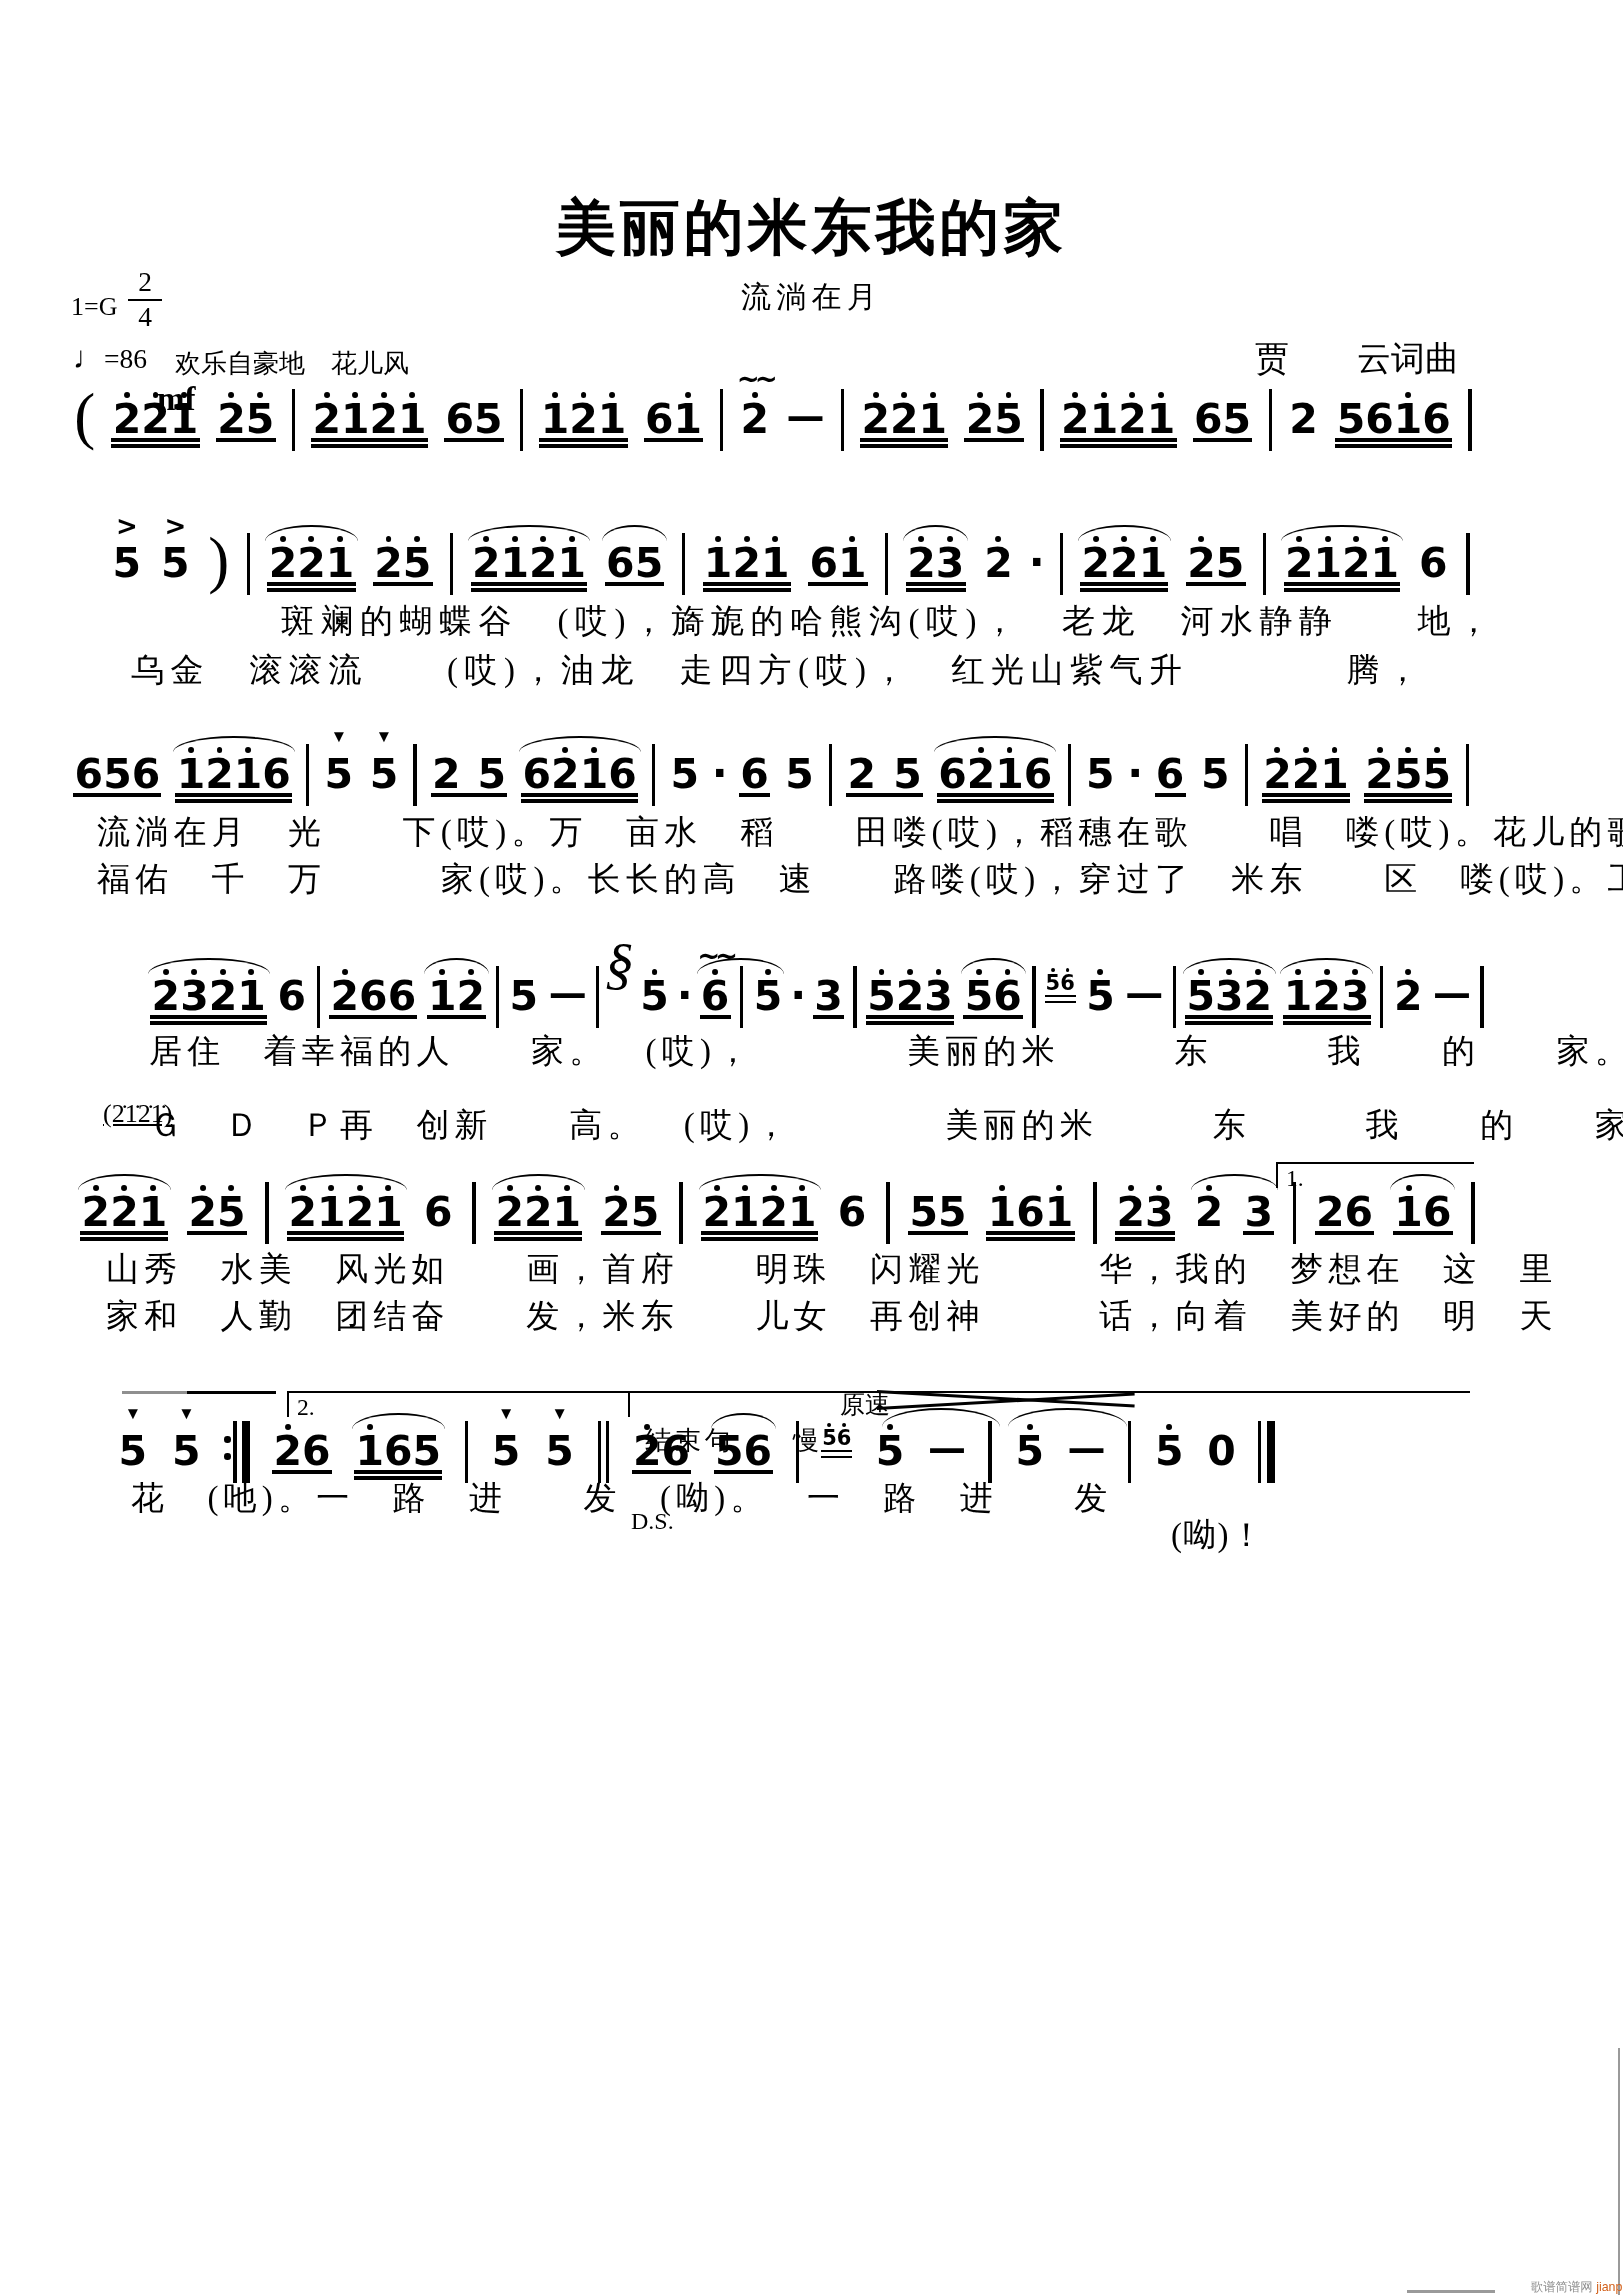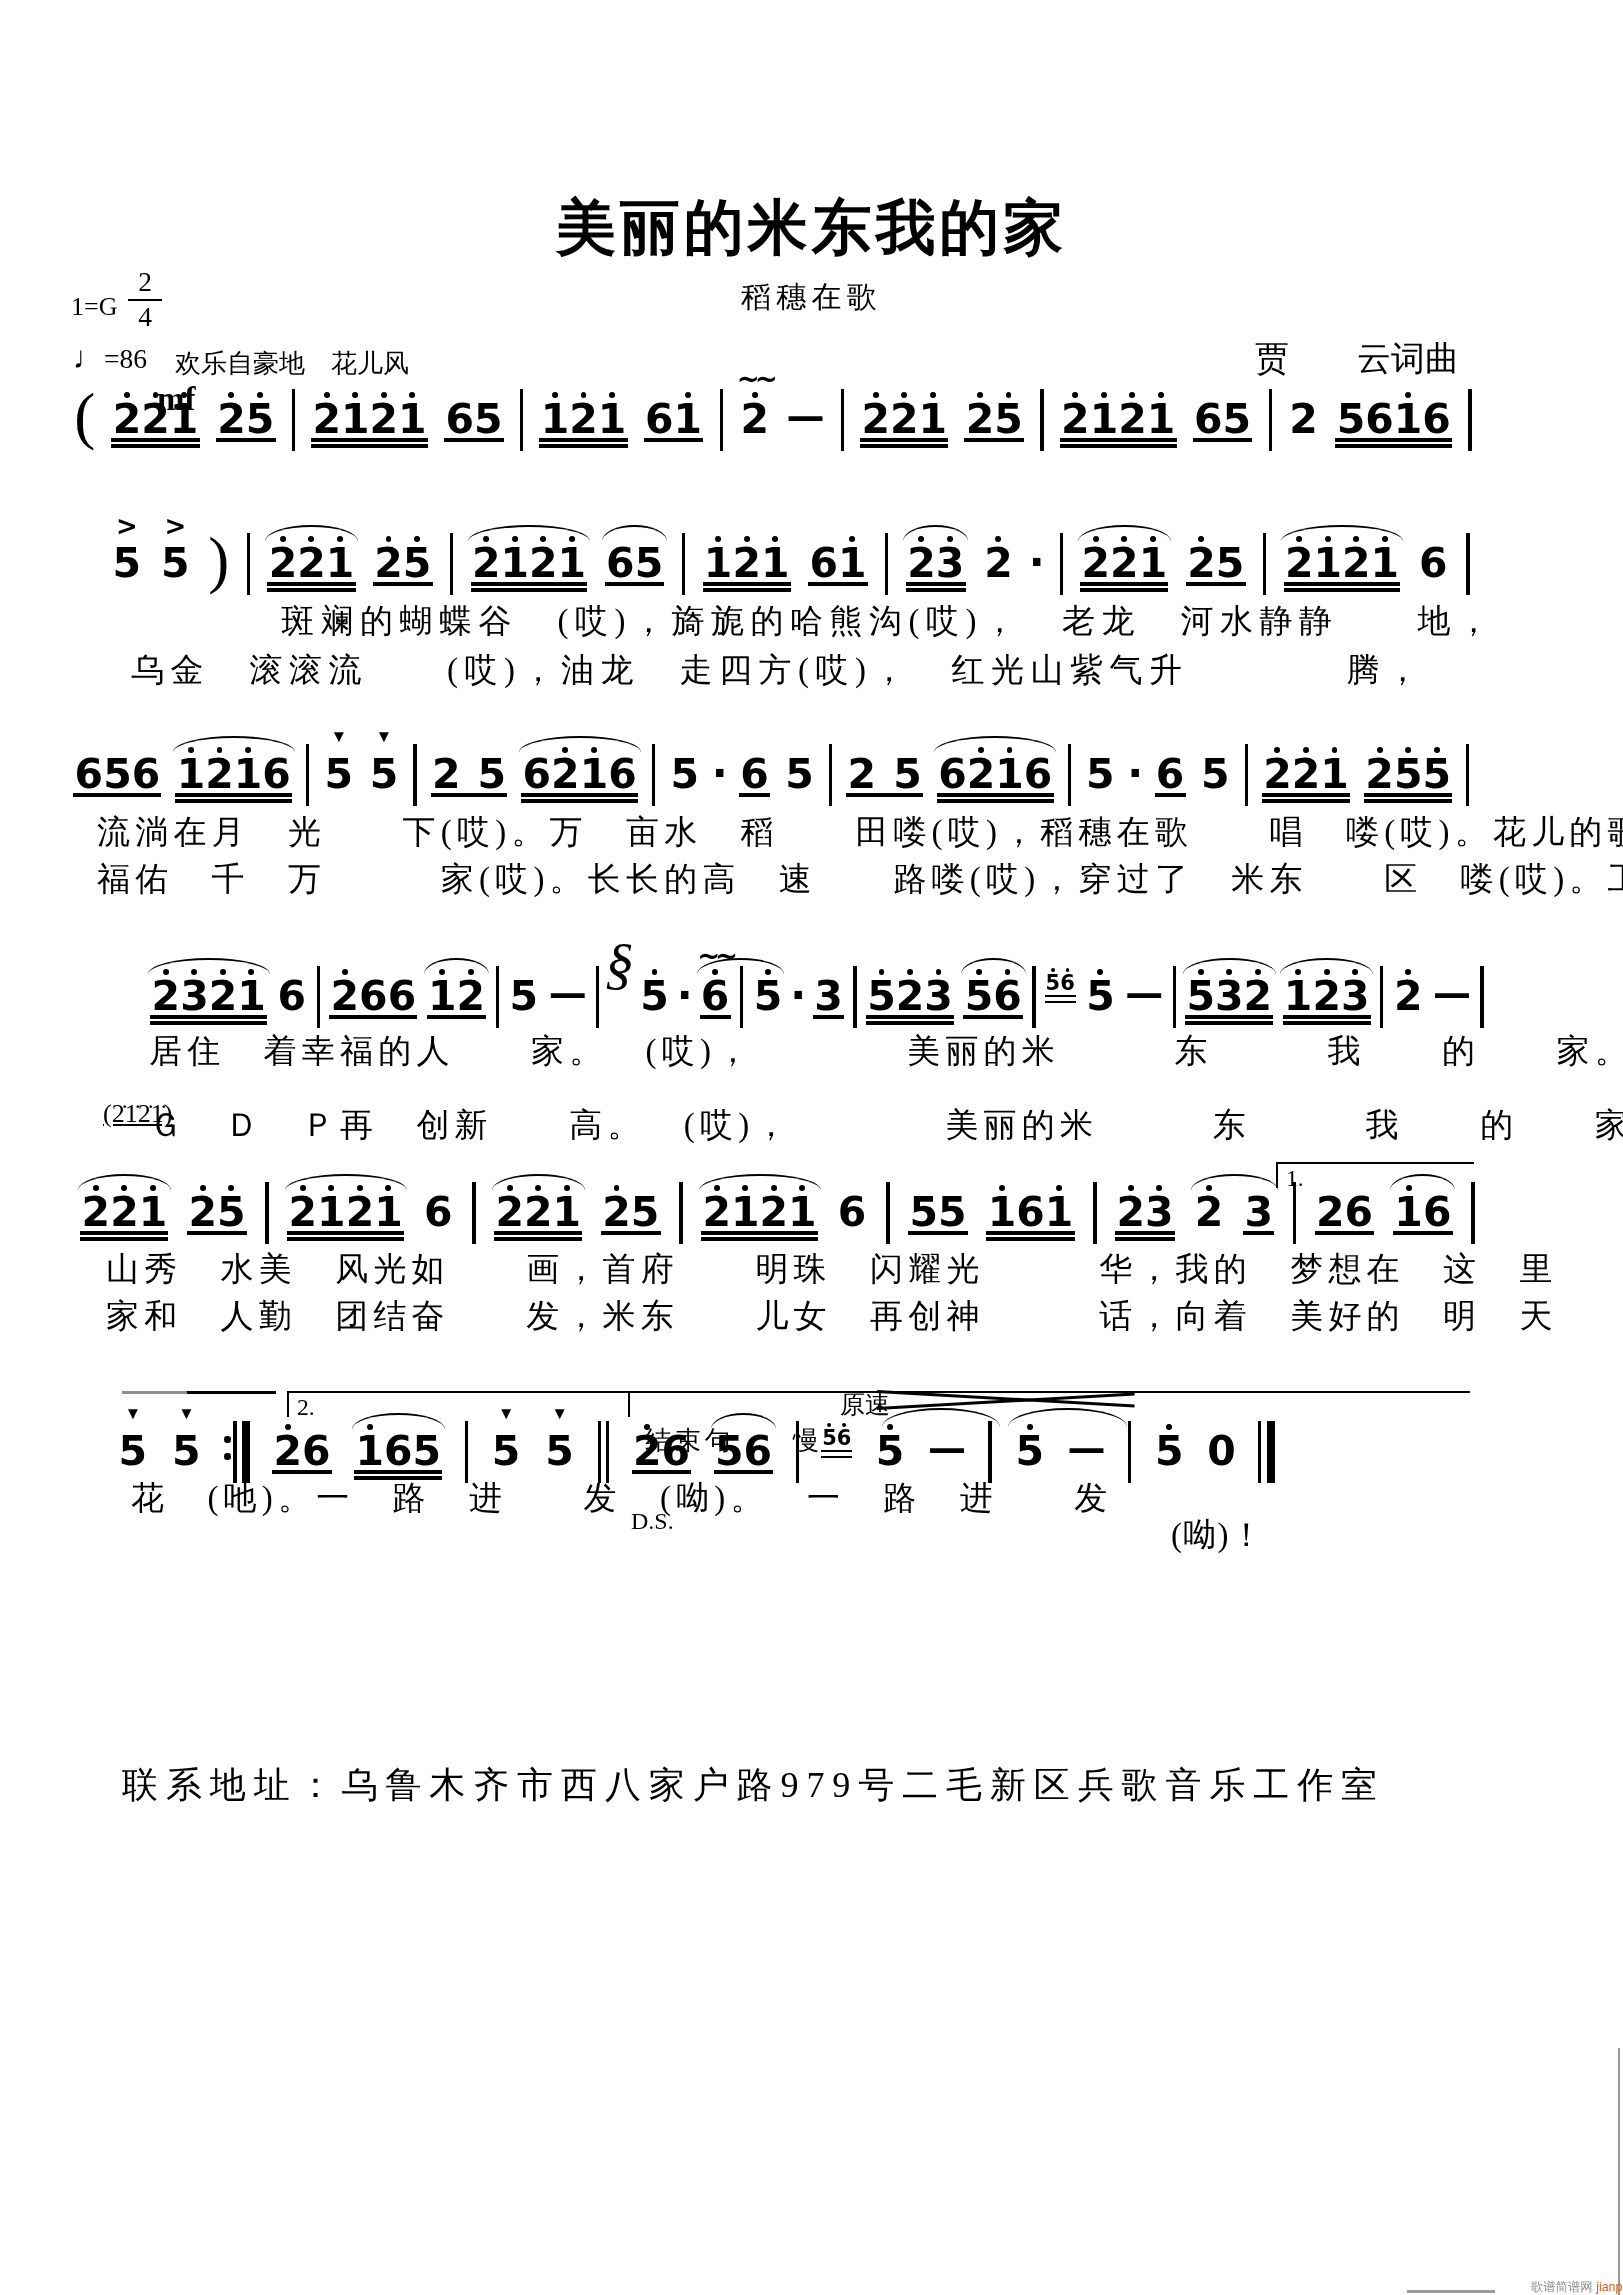--- a/index.html
+++ b/index.html
@@ -58,21 +58,21 @@
   
   #footer{left:122px;top:1670px;font-size:36px;letter-spacing:7.9px;line-height:46px;white-space:pre;}
   
   #watermark{left:1517px;top:2265px;font-size:12.4px;font-family:"Liberation Sans",sans-serif;white-space:pre;}
 </style>
 </head>
 <body>
 
 <div id="sheet">
   <div id="title" class="abs ct">美丽的米东我的家</div>
-  <div id="subtitle" class="abs ct">稻穗在歌</div>
+  <div id="subtitle" class="abs ct">流淌在月</div>
   <div id="keysig" class="abs">1=G</div>
   <div id="meter" class="abs">
     <div>2</div>
     <div class="fracbar"></div>
     <div>4</div>
   </div>
   <div id="temporow" class="abs"><span class="noteglyph">♩</span><span>=86</span></div>
   <div id="expression" class="abs">欢乐自豪地　花儿风</div>
   <div id="composer" class="abs">贾　　云词曲</div>
   <div id="dynmark" class="abs">mf</div>
@@ -949,20 +949,19 @@
       <div class="hline" style="left: 877px; top: 1407px; width: 258px; background: rgb(0, 0, 0); transform: rotate(-3.2deg);"></div>
       <div class="hline" style="left: 877px; top: 1390px; width: 258px; background: rgb(0, 0, 0); transform: rotate(3.2deg);"></div>
       <div class="arc" style="left: 882px; top: 1408px; width: 118px;"></div>
       <div class="arc" style="left: 1008px; top: 1408px; width: 119px;"></div>
       <div class="label" style="left: 631px; top: 1485px; font-size: 24px; letter-spacing: 0px;">D.S.</div>
       <div class="vlineart" style="left: 1618px; top: 2048px; height: 247px; background: rgb(154, 154, 154);"></div>
       <div class="hline" style="left: 1407px; top: 2290px; width: 88px; background: rgb(154, 154, 154);"></div>
     </div>
 
   <div id="footer" class="abs">
-    <div>联系地址：乌鲁木齐市西八家户路979号二毛新区兵歌音乐工作室</div>
   </div>
 
   <div id="watermark" class="abs">
     <span id="wmGray" style="color: rgb(143, 143, 143);">歌谱简谱网 </span><span id="wmOrange" style="color: rgb(210, 96, 26);">jianpu.cn</span>
   </div>
 </div>
 
 
 </body></html>

